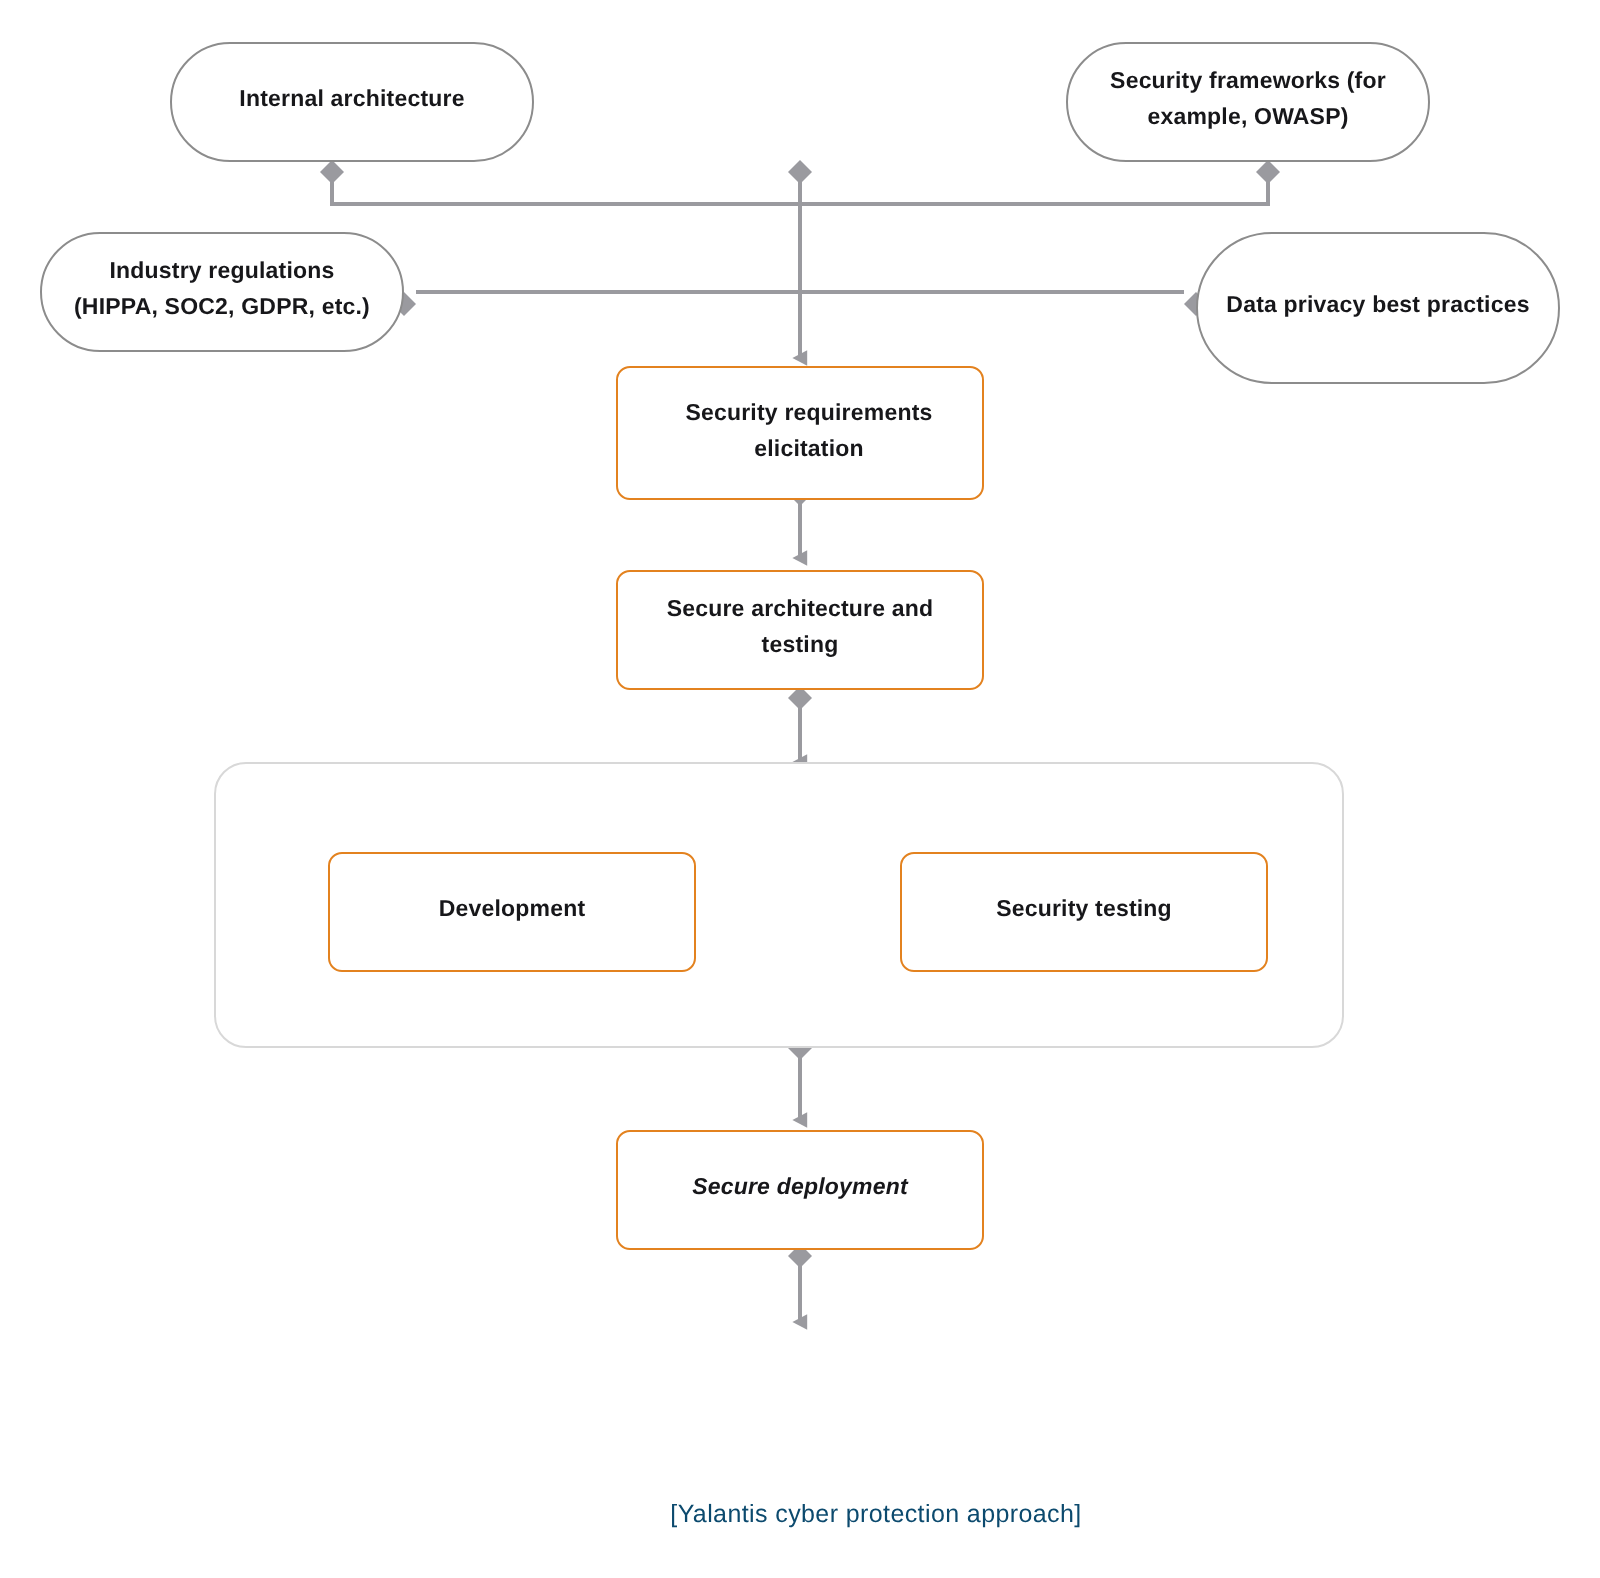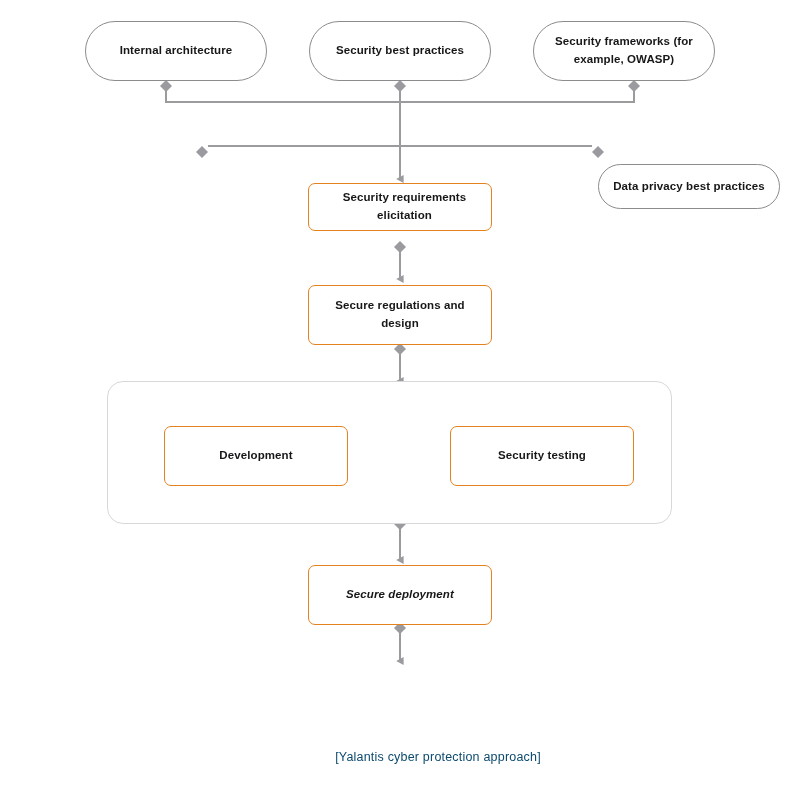--- a/index.html
+++ b/index.html
@@ -116,39 +116,39 @@
       <path d="M542,486 l6,6 l-6,6 l-6,-6 z"></path>
       <path d="M400,518 l6,6 l-6,6 l-6,-6 z"></path>
       <path d="M400,622 l6,6 l-6,6 l-6,-6 z"></path>
     </g>
   </svg>
 
   <div class="node pill" style="left:85px; top:21px; width:182px; height:60px;">
     <span>Internal architecture</span>
   </div>
 
-  <div class="node pill" style="left:309px; top:21px; width:182px; height:60px;">
-    <span>Security best practices</span>
-  </div>
 
   <div class="node pill" style="left:533px; top:21px; width:182px; height:60px;">
     <span>Security frameworks (for example, OWASP)</span>
   </div>
 
+  <div class="node pill" style="left:20px; top:116px; width:182px; height:60px;">
+    <span>Industry regulations (HIPPA, SOC2, GDPR, etc.)</span>
+  </div>
 
-  <div class="node pill" style="left:598px; top:116px; width:182px; height:45px;margin-top:48px;">
+  <div class="node pill" style="left:598px; top:116px; width:182px; height:76px;">
     <span>Data privacy best practices</span>
   </div>
 
-  <div class="node stage" style="left:308px; top:183px; width:184px; height:48px;padding-left:21px;">
+  <div class="node stage" style="left:308px; top:183px; width:184px; height:67px;padding-left:21px;">
     <span>Security requirements elicitation</span>
   </div>
 
   <div class="node stage" style="left:308px; top:285px; width:184px; height:60px;">
-    <span>Secure regulations and design</span>
+    <span>Secure architecture and testing</span>
   </div>
 
   <div class="group-box" style="left:107px; top:381px; width:565px; height:143px;"></div>
 
   <div class="node stage" style="left:164px; top:426px; width:184px; height:60px;">
     <span>Development</span>
   </div>
 
   <div class="node stage" style="left:450px; top:426px; width:184px; height:60px;">
     <span>Security testing</span>

